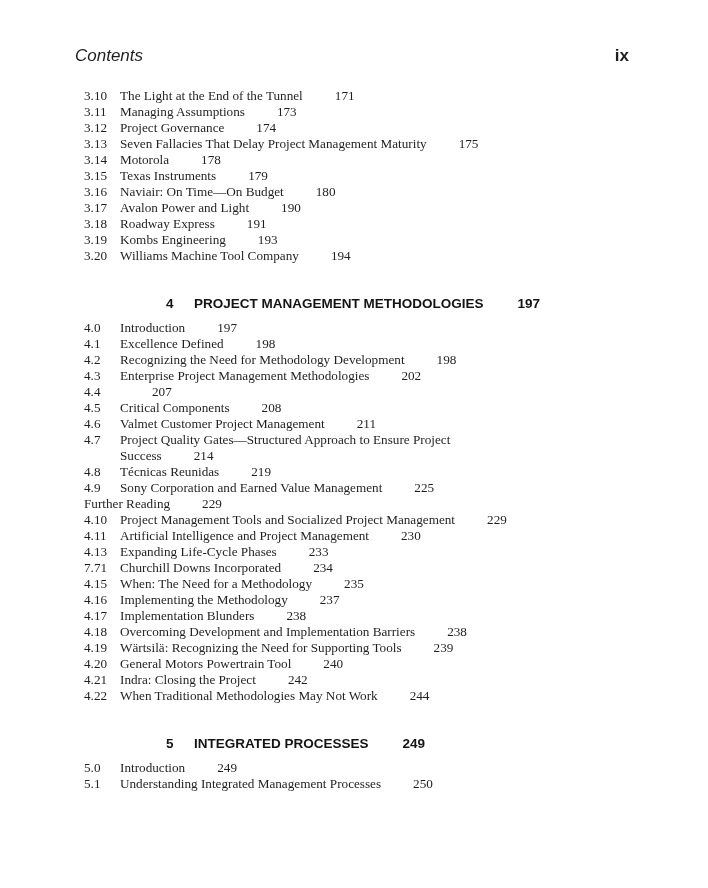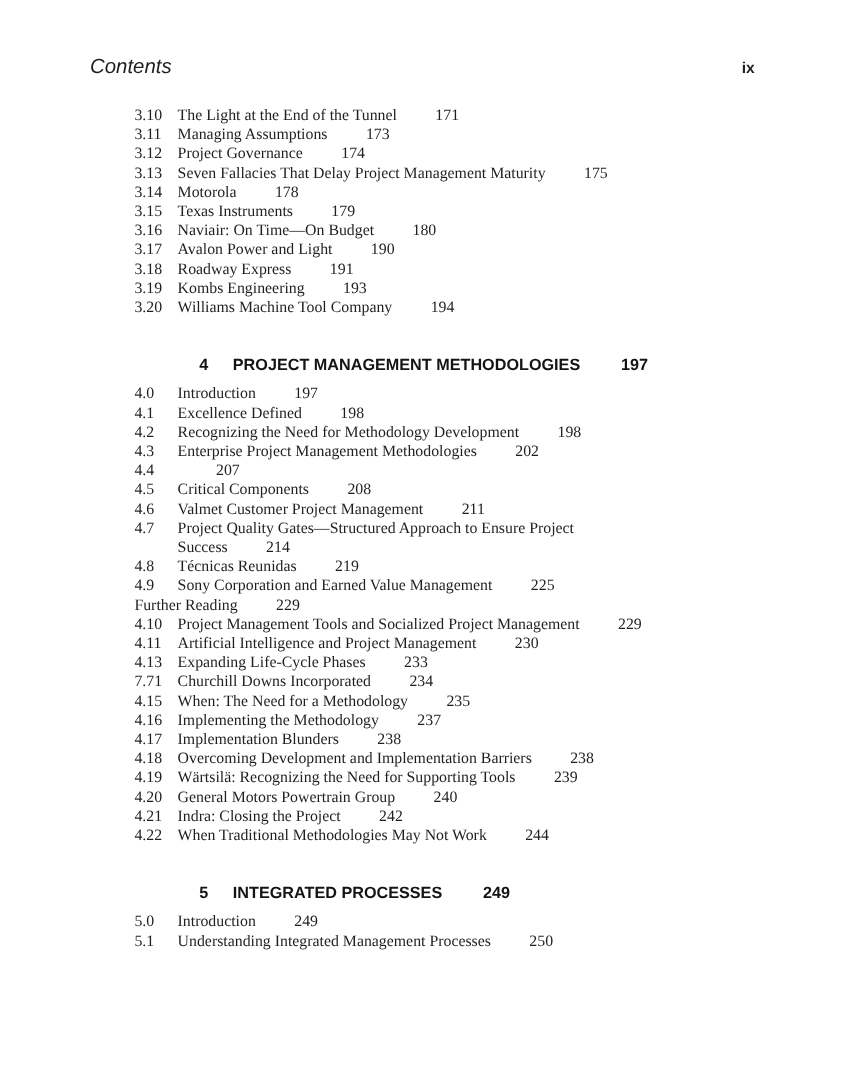--- a/index.html
+++ b/index.html
@@ -25,30 +25,30 @@
     align-items: baseline;
   }
   .running-head {
     font-family: Liberation Sans, sans-serif;
     font-style: italic;
     font-size: 17px;
   }
   .folio {
     font-family: "Liberation Sans", sans-serif;
     font-weight: bold;
-    font-size: 13px;
+    font-size: 17px;
   }
   .toc-body {
     position: absolute;
     top: 88px;
     left: 0;
     width: 708px;
   }
   .toc-row {
-    margin-left: 112px;
+    margin-left: 84px;
     font-size: 13.2px;
     line-height: 16px;
     display: flex;
     white-space: nowrap;
   }
   .toc-row .num {
     width: 36px;
     flex: none;
   }
   .toc-row .pg {
@@ -246,21 +246,21 @@
       <span class="title">Overcoming Development and Implementation Barriers</span>
       <span class="pg">238</span>
     </div>
     <div class="toc-row">
       <span class="num">4.19</span>
       <span class="title">Wärtsilä: Recognizing the Need for Supporting Tools</span>
       <span class="pg">239</span>
     </div>
     <div class="toc-row">
       <span class="num">4.20</span>
-      <span class="title">General Motors Powertrain Group</span>
+      <span class="title">General Motors Powertrain Tool</span>
       <span class="pg">240</span>
     </div>
     <div class="toc-row">
       <span class="num">4.21</span>
       <span class="title">Indra: Closing the Project</span>
       <span class="pg">242</span>
     </div>
     <div class="toc-row">
       <span class="num">4.22</span>
       <span class="title">When Traditional Methodologies May Not Work</span>

